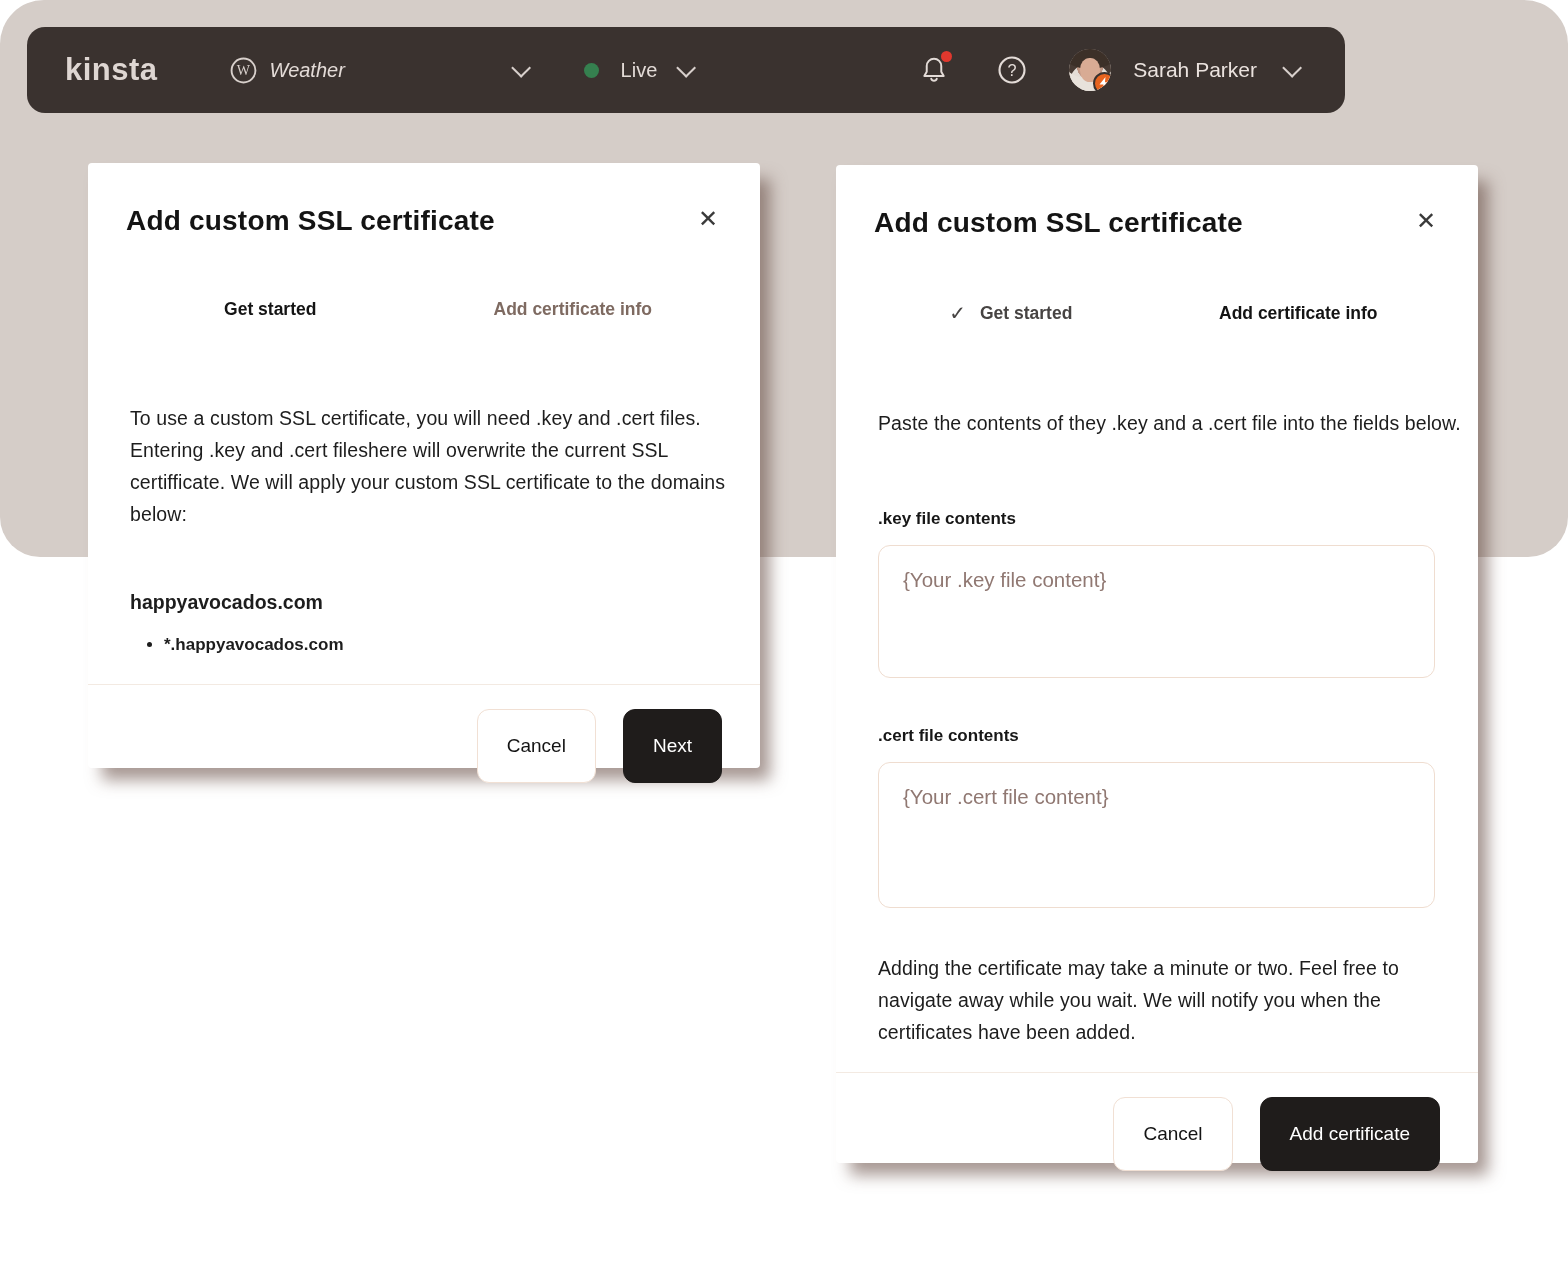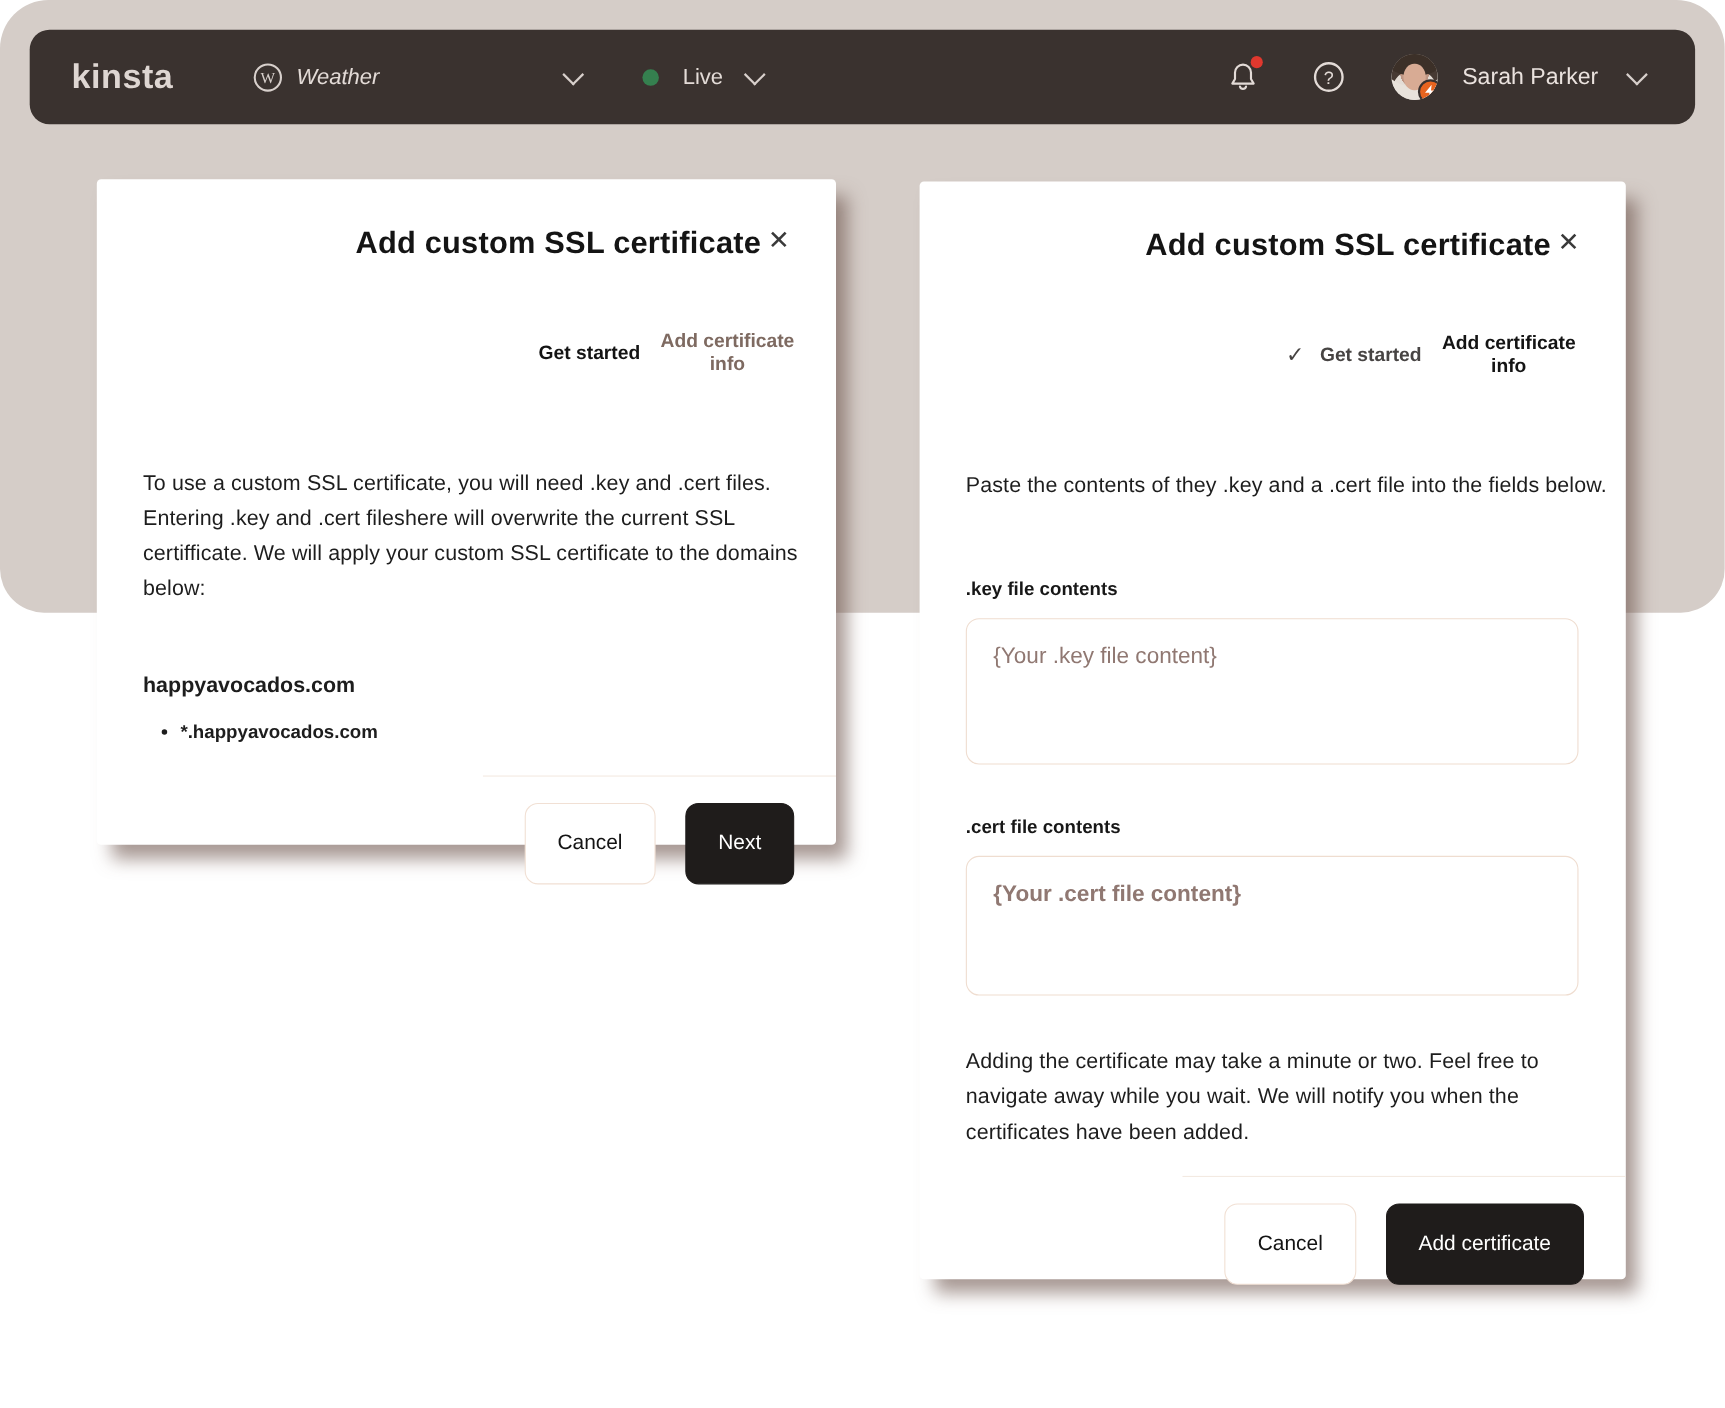--- a/index.html
+++ b/index.html
@@ -7,21 +7,21 @@
   body { position: relative; overflow: hidden; }
 
   
   .surface {
     position: absolute; left: 0; top: 0; width: 1568px; height: 557px;
     background: #d5cdc8; border-radius: 44px 44px 40px 40px;
   }
 
   
   .topnav {
-    position: absolute; left: 27px; top: 27px; width: 1514px; height: 86px;
+    position: absolute; left: 27px; top: 27px; width: 1318px; height: 86px;
     background: #3a322f; border-radius: 18px;
     display: flex; align-items: center; padding: 0 48px 0 38px;
     color: #e3dbd7;
   }
   .brand { font-size: 31px; font-weight: 700; letter-spacing: 0.5px; color: #ded6d2; cursor: pointer; }
   .site-selector {
     margin-left: 72px; width: 296px; display: flex; align-items: center; cursor: pointer;
   }
   .wp-icon { width: 27px; height: 27px; flex: 0 0 auto; }
   .site-label { font-size: 20px; margin-left: 13px; flex: 1; font-style: italic; }
@@ -41,21 +41,21 @@
   .avatar-hair { position:absolute; left:-4px; top:-6px; width:50px; height:26px; border-radius:50%; background:#3c3028; }
   .avatar-face { position:absolute; left:11px; top:9px; width:20px; height:24px; border-radius:48%; background:#d8ab94; }
   .avatar-badge { position: absolute; right: -5px; bottom: -4px; width: 23px; height: 23px; border-radius: 50%;
     background: #e8641f; border: 2px solid #3a322f; display: flex; align-items: center; justify-content: center; }
   .user-name { font-size: 21px; margin-left: 22px; margin-right: 26px; color: #eae2de; }
 
   
   .modal {
     position: absolute; background: #ffffff; border-radius: 4px;
     box-shadow: 12px 14px 16px -2px rgba(94,67,58,0.55);
-    display: flex; flex-direction: column; color: #1d1d1d; align-items: flex-end;
+    display: flex; flex-direction: column; color: #1d1d1d;
   }
   .modal-left  { left: 88px;  top: 163px; width: 672px; height: 605px; }
   .modal-right { left: 836px; top: 165px; width: 642px; height: 998px; }
 
   .modal-header { display: flex; align-items: flex-start; justify-content: space-between; padding: 42px 36px 36px 38px; }
   .modal-title { font-size: 28px; font-weight: 700; color: #141414; letter-spacing: 0.2px; }
   .close-btn { font-size: 24px; color: #3a3a3a; line-height: 24px; cursor: pointer; padding: 2px 6px; font-weight: 400; }
   .hdivider { height: 1px; background: #f3eae2; width: 100%; }
 
   .steps { display: flex; padding: 26px 36px 0 31px; }
@@ -85,21 +85,21 @@
   .field-group { margin-top: 62px; }
   .field-group.second { margin-top: 40px; }
   .field-label { font-size: 17px; font-weight: 700; color: #171717; }
   .field-input {
     display: block; margin-top: 10px; width: 557px; border: 1.5px solid #efddd0; border-radius: 12px;
     padding: 22px 24px; font-family: "Liberation Sans", sans-serif; font-size: 20.5px; color: #1d1d1d;
     resize: none; outline: none; background: #ffffff;
   }
   .field-input::placeholder { color: #907872; }
   .key-area { height: 133px; }
-  .cert-area { height: 127px; font-weight: bold; }
+  .cert-area { height: 146px; }
   .form-note { margin-top: 44px; letter-spacing: 0.1px; }
 </style>
 </head>
 <body>
 
 <div class="surface"></div>
 
 <nav class="topnav">
   <div class="brand">kinsta</div>
 

